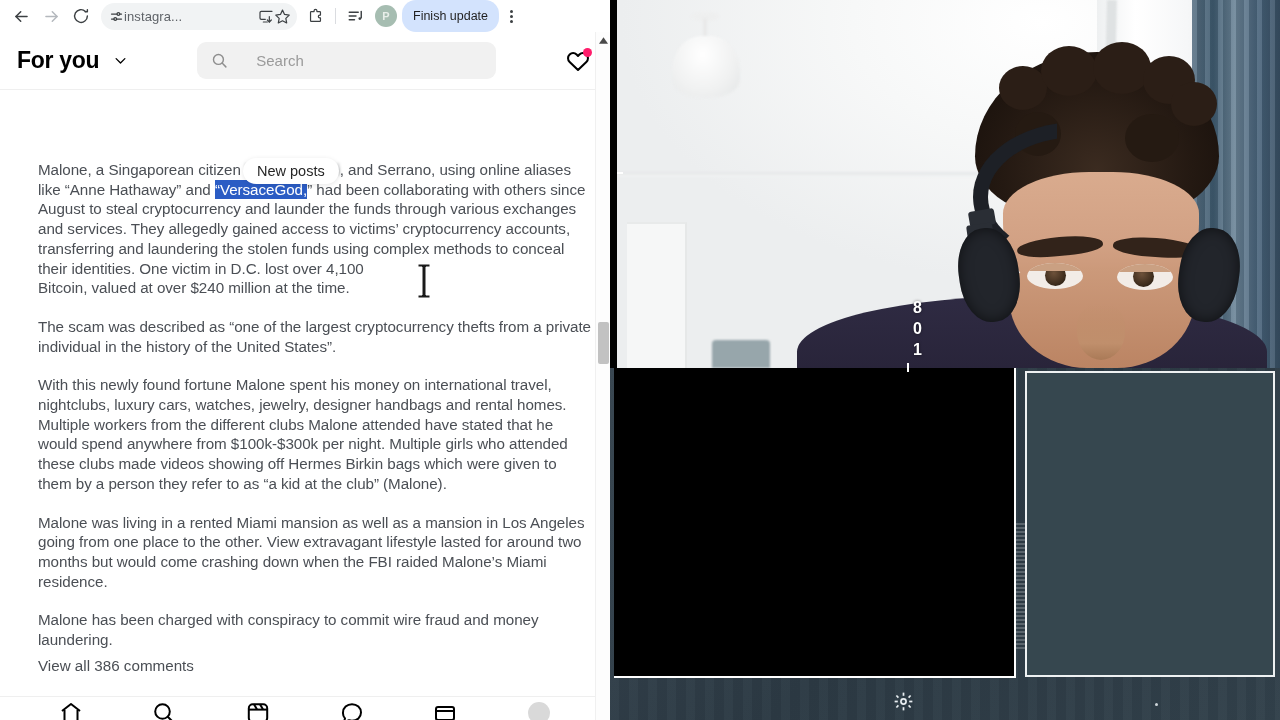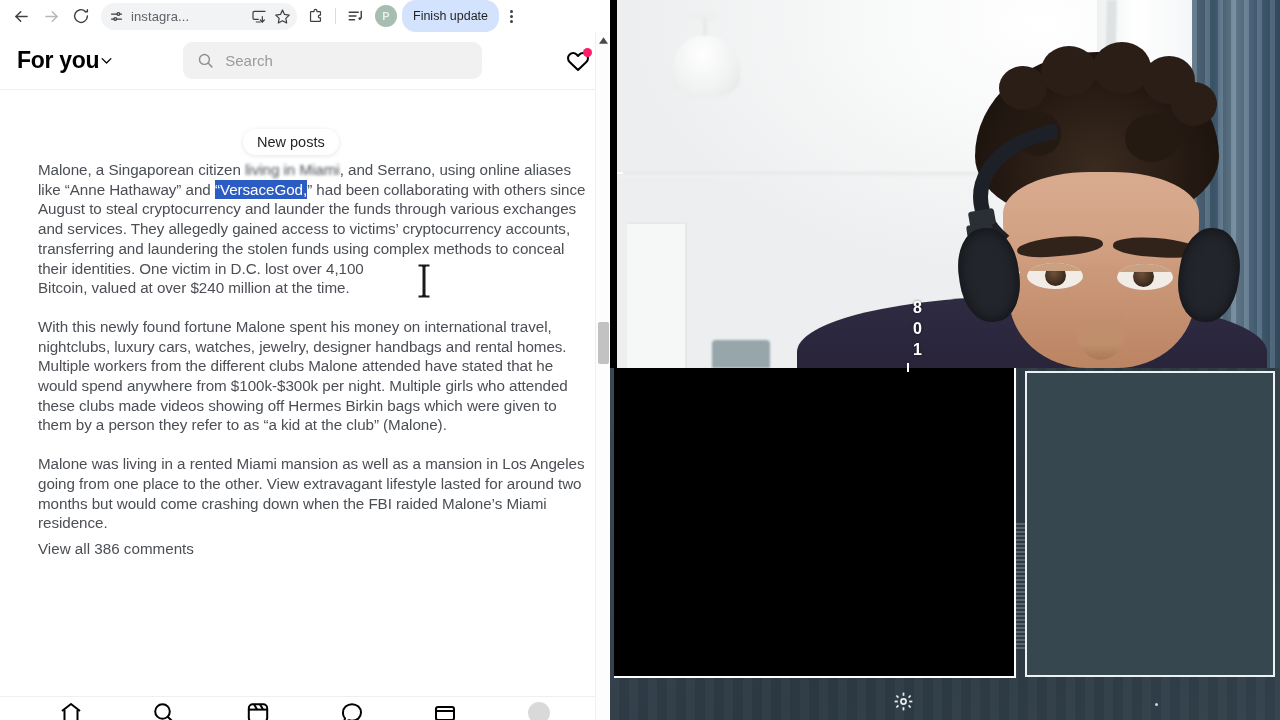--- a/index.html
+++ b/index.html
@@ -39,21 +39,20 @@
 
   #omnibox {
     flex: 0 0 auto;
     margin-left: 5px;
     height: 27px;
     width: 196px;
     background: #f1f3f4;
     border-radius: 14px;
     display: flex; align-items: center;
     padding: 0 6px 0 8px;
-    gap: 7px;
     cursor: text;
   }
   #omnibox .url-text {
     font-size: 13px;
     color: #5f6368;
     white-space: nowrap;
     overflow: hidden;
     flex: 1 1 auto;
     letter-spacing: .1px;
   }
@@ -98,57 +97,57 @@
   #ig-header {
     height: 58px;
     border-bottom: 1px solid #efefef;
     display: flex; align-items: center;
     padding: 0 17px;
     background: #fff;
     position: relative;
     z-index: 4;
   }
   #foryou {
-    display: flex; align-items: center; gap: 0;
+    display: flex; align-items: center; gap: 14px;
     cursor: pointer;
   }
   #foryou .label {
     font-size: 23px;
     font-weight: 700;
     color: #000;
     letter-spacing: -.3px;
   }
   #search-box {
     margin-left: 69px;
     width: 299px; height: 37px;
     background: #f1f1f1;
     border-radius: 9px;
     display: flex; align-items: center;
-    gap: 11px;
+    gap: 28px;
     padding: 0 14px;
     cursor: text;
   }
   #search-box .ph { font-size: 15px; color: #9a9a9a; }
   #heart-wrap {
     margin-left: auto;
     position: relative;
     width: 30px; height: 30px;
     display:flex;align-items:center;justify-content:center;
     cursor: pointer;
   }
   #heart-badge {
     position: absolute; right: 1px; top: 2px;
     width: 9px; height: 9px; border-radius: 50%;
     background: #ff1d6b;
   }
 
   
   #new-posts {
     position: absolute;
-    left: 243px; top: 97px;
+    left: 243px; top: 126px;
     background: #ffffff;
     border-radius: 16px;
     padding: 5px 14px;
     font-size: 14.5px;
     color: #262626;
     z-index: 5;
     box-shadow: 0 1px 5px rgba(0,0,0,.10);
     cursor: pointer;
     white-space: nowrap;
   }
@@ -504,22 +503,24 @@
             <path d="M12 20.3 4.3 12.9C2.3 11 2.3 7.9 4.3 6a4.6 4.6 0 0 1 6.4 0l1.3 1.3L13.3 6a4.6 4.6 0 0 1 6.4 0c2 1.9 2 5 0 6.9z"></path>
           </svg>
           <div id="heart-badge"></div>
         </div>
       </div>
 
       <div id="new-posts">New posts</div>
 
       <div id="article">
         <p>Malone, a Singaporean citizen <span class="blurry">living in Miami</span>, and Serrano, using online aliases like “Anne Hathaway” and <span class="hl">“VersaceGod,</span>” had been collaborating with others since August to steal cryptocurrency and launder the funds through various exchanges and services. They allegedly gained access to victims’ cryptocurrency accounts, transferring and laundering the stolen funds using complex methods to conceal their identities. One victim in D.C. lost over 4,100<br>Bitcoin, valued at over $240 million at the time.</p>
+        <p>The scam was described as “one of the largest cryptocurrency thefts from a private individual in the history of the United States”.</p>
         <p>With this newly found fortune Malone spent his money on international travel, nightclubs, luxury cars, watches, jewelry, designer handbags and rental homes. Multiple workers from the different clubs Malone attended have stated that he would spend anywhere from $100k-$300k per night. Multiple girls who attended these clubs made videos showing off Hermes Birkin bags which were given to them by a person they refer to as “a kid at the club” (Malone).</p>
         <p>Malone was living in a rented Miami mansion as well as a mansion in Los Angeles going from one place to the other. View extravagant lifestyle lasted for around two months but would come crashing down when the FBI raided Malone’s Miami residence.</p>
+        <p>Malone has been charged with conspiracy to commit wire fraud and money laundering.</p>
         <div id="view-comments">View all 386 comments</div>
       </div>
 
       <svg id="ibeam" viewBox="0 0 18 36">
         <path d="M3 1 H15 V4 H11 V32 H15 V35 H3 V32 H7 V4 H3 Z" fill="#1a1a1a" stroke="#ffffff" stroke-width="1"></path>
       </svg>
 
       <div id="ig-bottomnav">
         <div class="bn-item">
           <svg width="24" height="24" viewBox="0 0 24 24" fill="none" stroke="#000" stroke-width="2" stroke-linejoin="round">

